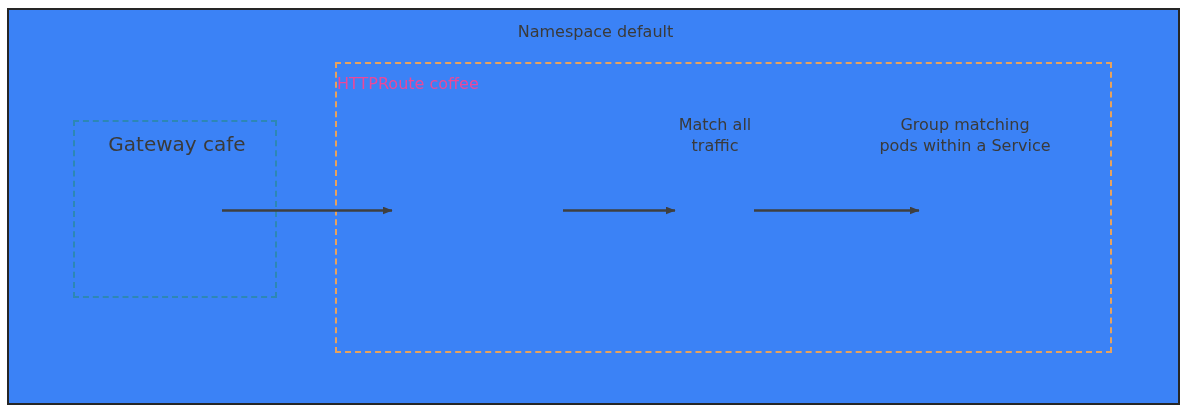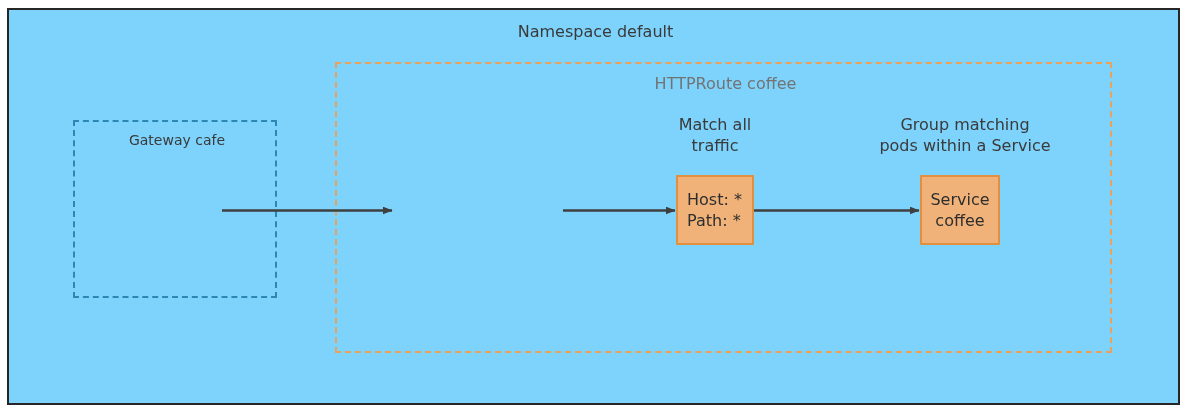--- a/index.html
+++ b/index.html
@@ -21,21 +21,21 @@
 
   
   .namespace-box {
     position: absolute;
     left: 7px;
     top: 8px;
     width: 1173px;
     height: 397px;
     box-sizing: border-box;
     border: 2px solid #262626;
-    background: #7dd3fc;
+    background: #3b82f6;
   }
   .namespace-label {
     position: absolute;
     left: 0;
     top: 12px;
     width: 1173px;
     text-align: center;
     font-size: 16px;
     color: #3a3a3a;
     white-space: nowrap;
@@ -49,43 +49,43 @@
     height: 291px;
     box-sizing: border-box;
     border: 2px dashed #e8a25c;
     background: transparent;
   }
   .httproute-label {
     position: absolute;
     left: 0;
     top: 10px;
     width: 777px;
-    text-align: center;
-    font-size: 16px;
-    color: #737373;
+    text-align: left;
+    font-size: 16px;
+    color: #ec4899;
     white-space: nowrap;
   }
 
   .gateway-box {
     position: absolute;
     left: 73px;
     top: 120px;
     width: 204px;
     height: 178px;
     box-sizing: border-box;
     border: 2px dashed #2d87b5;
     background: transparent;
   }
   .gateway-label {
     position: absolute;
     left: 0;
     top: 10px;
     width: 204px;
     text-align: center;
-    font-size: 14px;
+    font-size: 20px;
     color: #3a3a3a;
     white-space: nowrap;
   }
 
   
   .node {
     position: absolute;
     box-sizing: border-box;
     display: flex;
     align-items: center;
@@ -186,25 +186,21 @@
         <path d="M0,0 L10,4 L0,8 z" fill="#3f3f3f"></path>
       </marker>
     </defs>
     <line x1="222" y1="210.5" x2="392" y2="210.5" stroke="#3f3f3f" stroke-width="2.6" marker-end="url(#ah)"></line>
     <line x1="563" y1="210.5" x2="675" y2="210.5" stroke="#3f3f3f" stroke-width="2.6" marker-end="url(#ah)"></line>
     <line x1="754" y1="210.5" x2="919" y2="210.5" stroke="#3f3f3f" stroke-width="2.6" marker-end="url(#ah)"></line>
   </svg>
 
 
 
-  <div class="node orange node-match">Host: *
-Path: *</div>
-
-  <div class="node orange node-service">Service
-coffee</div>
+
 
   <div class="annotation ann-match">Match all
 traffic</div>
 
   <div class="annotation ann-group">Group matching
 pods within a Service</div>
 
 </div>
 
 </body></html>

